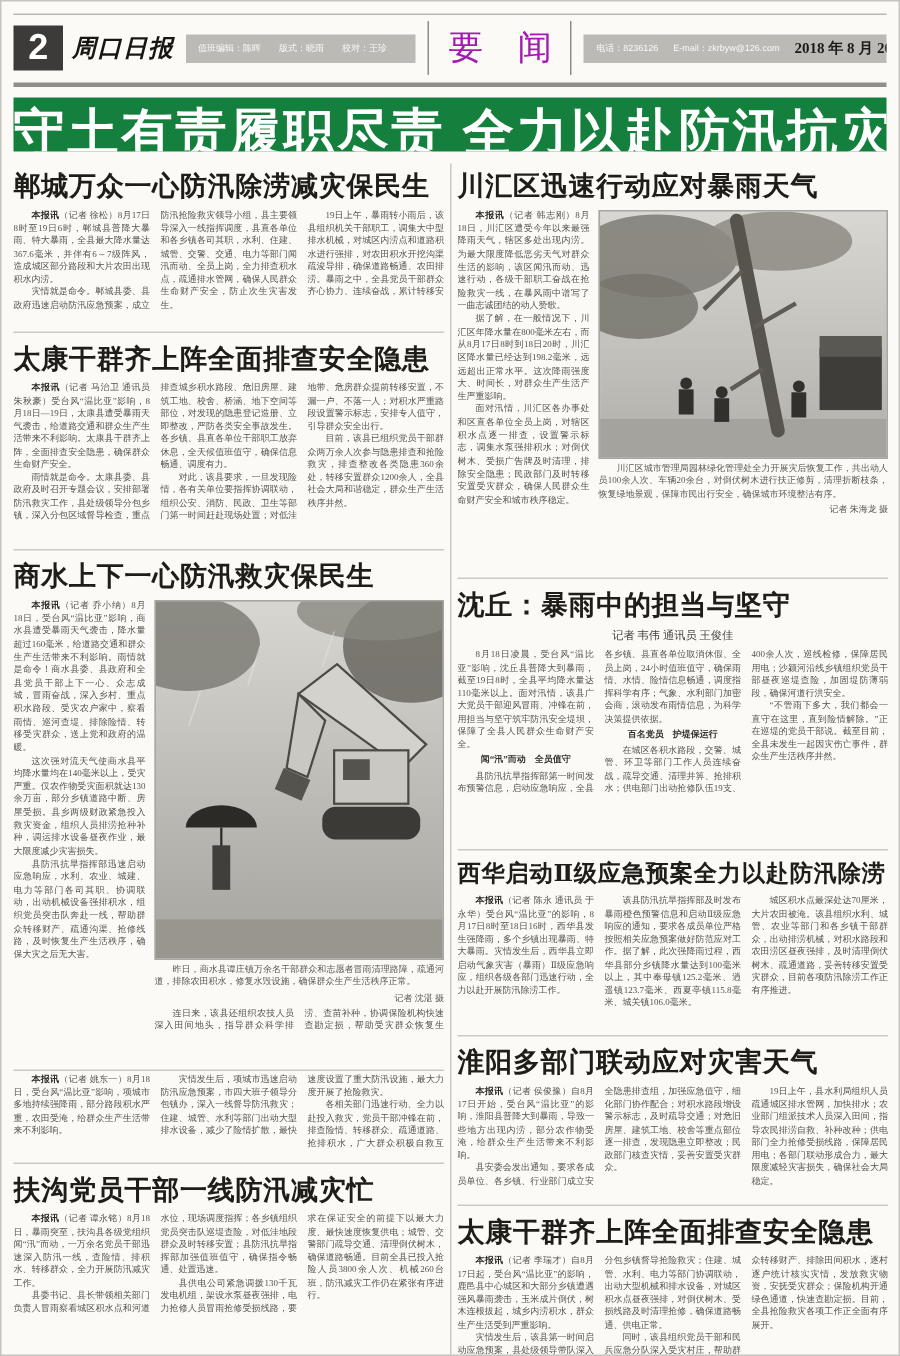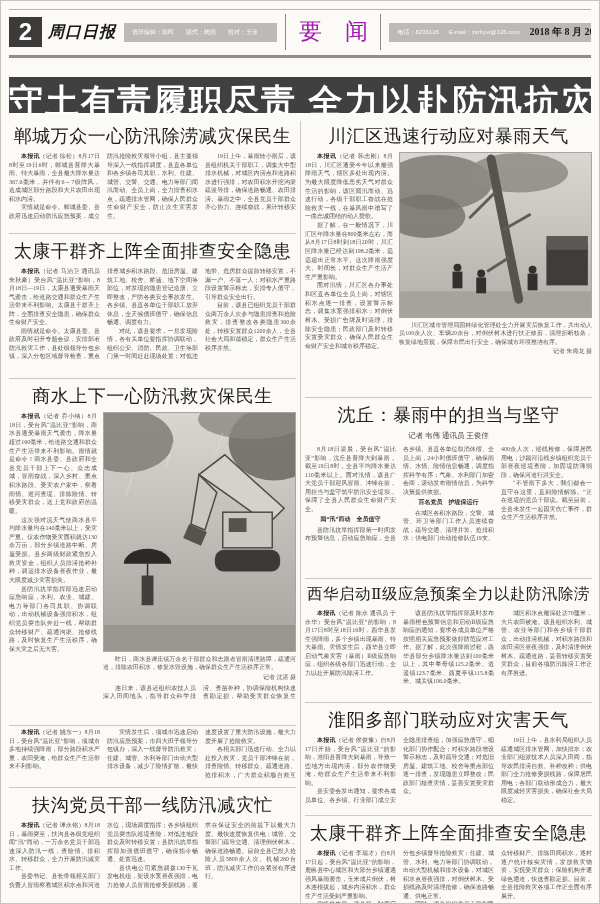--- a/index.html
+++ b/index.html
@@ -13,29 +13,29 @@
   .masthead{font-weight:900;font-style:italic;font-size:16px;letter-spacing:1px;color:#171613;margin:0 8px 0 6px;flex:none;white-space:nowrap;}
   .graybar{background:#bcbab5;height:19px;display:flex;align-items:center;gap:10px;padding:0 8px;overflow:hidden;}
   .bar1{flex:1;}
   .bar2{flex:1.35;}
   .tinywhite{color:rgba(255,255,255,.92);font-size:6px;white-space:nowrap;font-family:"Liberation Sans",sans-serif;}
   .section-box{flex:none;width:94px;text-align:center;font-size:23px;color:#a21caf;
                border-left:1px solid #8f8d88;border-right:1px solid #8f8d88;height:36px;line-height:36px;margin:0 8px;white-space:nowrap;}
   .issue-date{margin-left:auto;font-size:10px;font-weight:bold;color:#1c1b19;white-space:nowrap;}
   .header-rule{height:3px;background:#908e89;margin-top:5px;}
   
-  .banner{margin-top:19px;height:36px;background:#404040;color:#fff;text-align:center;
+  .banner{margin-top:7px;height:36px;background:#15803d;color:#fff;text-align:center;
           font-family:"Liberation Sans","DejaVu Sans",sans-serif;font-weight:bold;font-size:34px;
           line-height:49px;letter-spacing:2px;white-space:nowrap;overflow:hidden;}
   
   .cols{display:flex;margin-top:6px;}
   .ncol{width:287px;flex:none;}
   .v-divider{width:1px;background:#c9c7c2;margin:2px 4px 0;flex:none;}
   
-  h2.headline{margin:5px 0 4px;font-size:18px;font-weight:400;color:#1e1d1a;text-align:center;
+  h2.headline{margin:5px 0 4px;font-size:18px;font-weight:700;color:#1e1d1a;text-align:left;
               letter-spacing:.5px;white-space:nowrap;overflow:hidden;}
   h2.h-sm{font-size:15.5px;}
   .byline{text-align:center;font-size:7.5px;color:#474540;margin:1px 0 4px;}
   .rule{border-top:1px solid #cbc9c4;margin:5px 0 2px;}
   .body3{column-count:3;column-gap:7px;font-size:6px;line-height:1.42;text-align:justify;
          color:#55534e;overflow:hidden;}
   .body2{column-count:2;column-gap:7px;font-size:6px;line-height:1.42;text-align:justify;color:#55534e;overflow:hidden;}
   .body1{font-size:6px;line-height:1.44;text-align:justify;color:#55534e;overflow:hidden;}
   p{margin:0;text-indent:2em;}
   p.subhead{text-indent:0;text-align:center;font-weight:bold;color:#33312d;margin:2px 0;}

